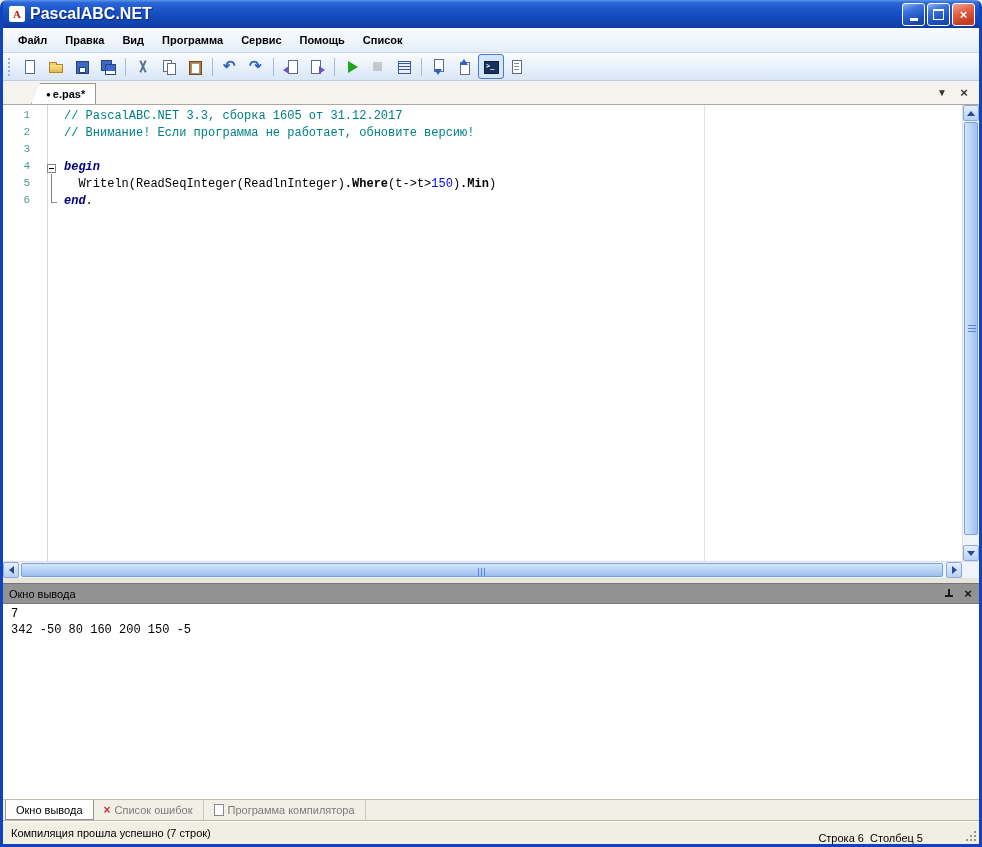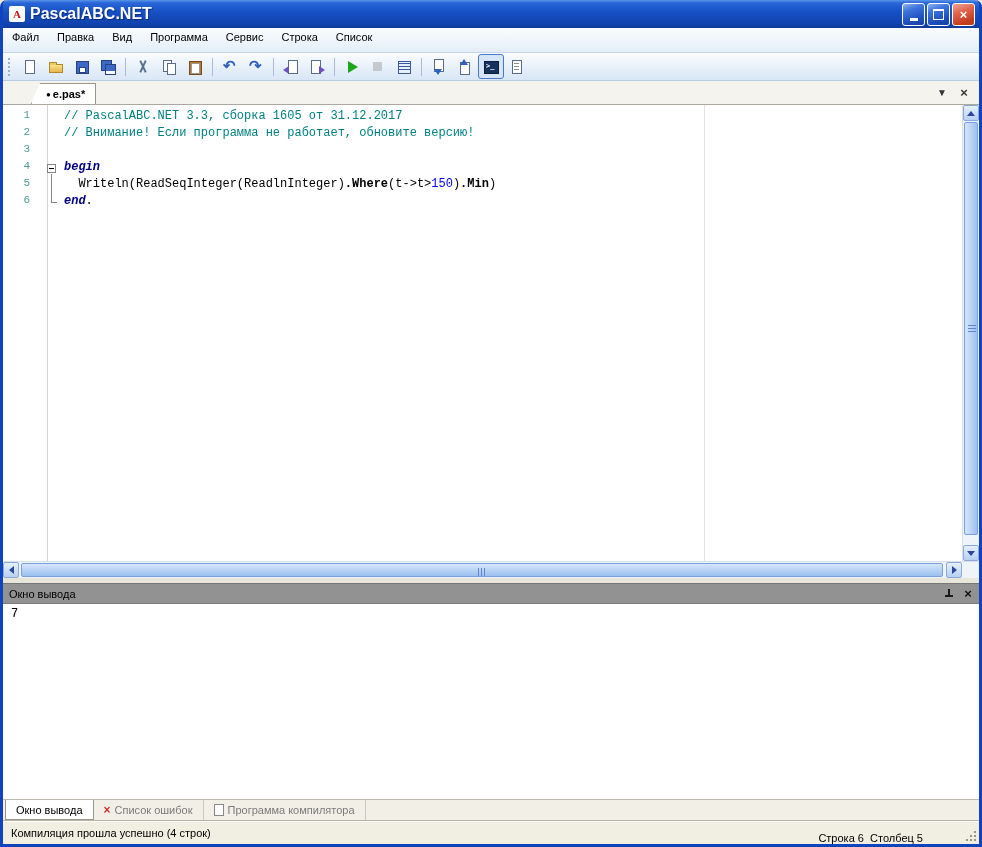--- a/index.html
+++ b/index.html
@@ -12,21 +12,21 @@
   .app-icon{width:16px;height:16px;background:#fff;border-radius:2px;display:flex;align-items:center;justify-content:center;
     font:bold 11px "Liberation Serif",serif;color:#C81414;flex:0 0 16px;}
   .title-text{color:#fff;font-weight:bold;font-size:16px;margin-left:5px;text-shadow:1px 1px 1px #0A2A7A;flex:1;}
   .win-btn{width:21px;height:21px;margin-left:2px;border:1px solid #fff;border-radius:3px;display:flex;align-items:center;justify-content:center;
     background:linear-gradient(160deg,#8FB4F2 0%,#3C74DC 30%,#1E50BE 70%,#16409E 100%);color:#fff;font-weight:bold;font-size:13px;line-height:1;cursor:default;}
   .win-btn.close{background:linear-gradient(160deg,#F0A494 0%,#E0614A 40%,#C33C1E 80%);}
   .g-min{width:8px;height:3px;background:#fff;margin-top:10px;}
   .g-max{width:9px;height:8px;border:1px solid #fff;border-top:2px solid #fff;}
 
   
-  .menubar{height:24px;flex:0 0 24px;display:flex;align-items:flex-start;background:linear-gradient(#FAFCFE,#E4EEF8);border-bottom:1px solid #C4D4EA;}
+  .menubar{height:24px;flex:0 0 24px;display:flex;align-items:center;background:linear-gradient(#FAFCFE,#E4EEF8);border-bottom:1px solid #C4D4EA;padding-left:6px;font-weight:bold;}
   .menu-item{padding:3px 9px;cursor:default;}
 
   
   .toolbar{height:27px;flex:0 0 27px;display:flex;align-items:center;background:linear-gradient(#FAFCFE,#D8E6F6);border-bottom:1px solid #B8CCE4;padding-left:3px;}
   .tb-grip{width:3px;height:18px;border-left:2px dotted #9CB0D0;margin:0 4px 0 2px;}
   .tb-sep{width:1px;height:18px;background:#A8BCD8;margin:0 4px;}
   .tb-btn{width:24px;height:23px;display:flex;align-items:center;justify-content:center;border:1px solid transparent;border-radius:3px;}
   .tb-btn.active{border-color:#4A78C8;background:#D6E4F8;}
   .tb-btn.disabled{opacity:.45;}
   .ti{width:16px;height:16px;position:relative;display:inline-block;}
@@ -151,21 +151,21 @@
       </span>
     <span class="win-btn close">×</span>
   </div>
 
   <div class="menubar" id="menubar">
       <div class="menu-item">Файл</div>
       <div class="menu-item">Правка</div>
       <div class="menu-item">Вид</div>
       <div class="menu-item">Программа</div>
       <div class="menu-item">Сервис</div>
-      <div class="menu-item">Строка</div>
+      <div class="menu-item">Помощь</div>
       <div class="menu-item">Список</div>
     </div>
 
   <div class="toolbar" id="toolbar">
       <span class="tb-grip"></span>
       <div class="tb-btn">
         <span class="ti ic-page"></span>
       </div>
       <div class="tb-btn">
         <span class="ti ic-folder"></span>
@@ -276,35 +276,36 @@
   <div class="splitter"></div>
 
   <div class="out-header">
     <span class="out-title">Окно вывода</span>
     <span class="pin-icon"></span>
     <span class="out-close">×</span>
   </div>
 
   <div class="out-body" id="out-body">
       <div class="out-line">7</div>
+      <div class="out-line">342 -50 80 160 200 150 -5</div>
     </div>
 
   <div class="bottom-tabs" id="bottom-tabs">
       <div class="b-tab active">
         <span>Окно вывода</span>
       </div>
       <div class="b-tab">
         <span class="err-x">×</span>
         <span>Список ошибок</span>
       </div>
       <div class="b-tab">
         <span class="mini-page"></span>
         <span>Программа компилятора</span>
       </div>
     </div>
 
   <div class="statusbar">
-    <span class="status-left">Компиляция прошла успешно (4 строк)</span>
+    <span class="status-left">Компиляция прошла успешно (7 строк)</span>
     <span class="status-right">Строка 6  Столбец 5</span>
     <span class="resize-grip"></span>
   </div>
 
 </div>
 
 </body></html>

